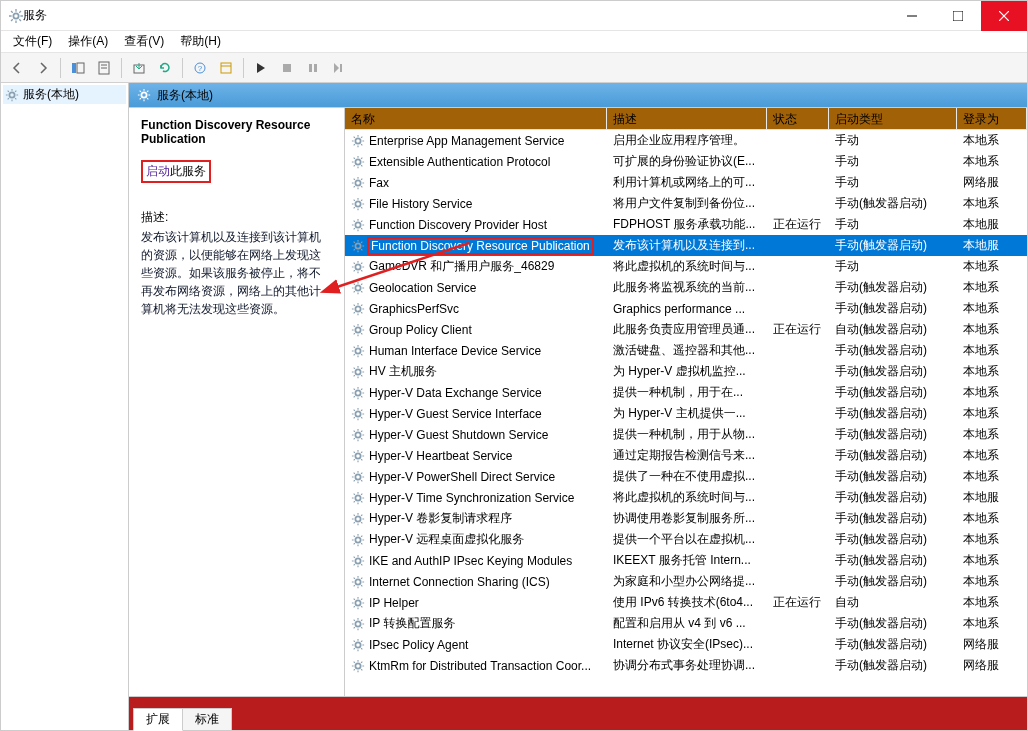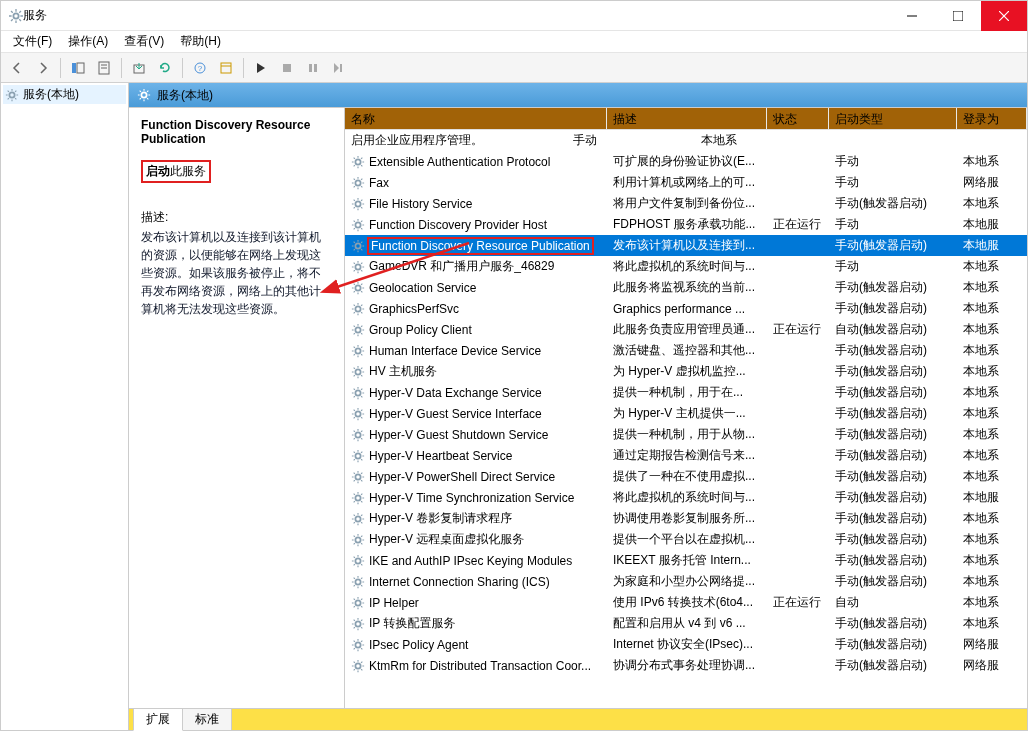--- a/index.html
+++ b/index.html
@@ -17,42 +17,42 @@
 .content { flex: 1; display: flex; min-height: 0; }
 .tree-pane { width: 128px; border-right: 1px solid #ccc; padding: 2px; }
 .tree-item { display: flex; align-items: center; gap: 4px; padding: 1px 2px; background: #e5f3ff; }
 .gear-icon { width: 14px; height: 14px; display: inline-block; }
 .main-pane { flex: 1; display: flex; flex-direction: column; min-width: 0; position: relative; }
 .header-bar { height: 24px; background: linear-gradient(#6db3e8, #4a9bd8); display: flex; align-items: center; padding-left: 8px; color: #fff; gap: 6px; }
 .header-bar .gear-icon { filter: brightness(1.2); }
 .split { flex: 1; display: flex; min-height: 0; border-top: 1px solid #ccc; }
 .detail-pane { width: 216px; padding: 10px 12px; border-right: 1px solid #ccc; font-size: 12px; }
 .detail-title { font-weight: bold; margin-bottom: 14px; }
-.start-link { color: #000000; font-weight: bold; }
+.start-link { color: #4c1d95; }
 .start-box { border: 2px solid #e02020; padding: 1px 3px; display: inline-block; }
 .detail-desc-label { margin-top: 26px; }
 .detail-desc { margin-top: 2px; color: #0f172a; line-height: 1.5; }
 .list-pane { flex: 1; display: flex; flex-direction: column; min-width: 0; }
 .col-headers { height: 22px; display: flex; border-bottom: 1px solid #e0e0e0; background: #a16207; }
 .col-headers > div { padding: 3px 6px; border-right: 1px solid #e8e8e8; font-size: 12px; }
 .c-name { width: 262px; }
 .c-desc { width: 160px; }
 .c-status { width: 62px; }
 .c-startup { width: 128px; }
 .c-logon { flex: 1; }
 .list-body { flex: 1; overflow-y: auto; overflow-x: hidden; }
 .list-body::-webkit-scrollbar { width: 17px; }
 .list-body::-webkit-scrollbar-track { background: #f0f0f0; }
 .list-body::-webkit-scrollbar-thumb { background: #c0c0c0; }
 .row { height: 21px; display: flex; align-items: center; }
 .row > div { padding: 0 6px; white-space: nowrap; overflow: hidden; text-overflow: ellipsis; font-size: 12px; }
 .row .c-name { display: flex; align-items: center; gap: 4px; }
 .row.selected { background: #0078d7; color: #fff; }
 .row.highlight-box .c-name span:last-child { border: 2px solid #e02020; padding: 0 2px; margin-left: -2px; }
-.tabs-footer { height: 22px; border-top: 1px solid #ccc; display: flex; align-items: flex-end; padding-left: 4px; background: #fde047; }
+.tabs-footer { height: 34px; border-top: 1px solid #ccc; display: flex; align-items: flex-end; padding-left: 4px; background: #b91c1c; }
 .tab { padding: 2px 12px; border: 1px solid #ccc; border-bottom: none; margin-right: -1px; font-size: 12px; background: #f5f5f5; }
 .tab.active { background: #fff; border-bottom: 1px solid #fff; position: relative; top: 1px; }
 .annotation { position: absolute; top: 34px; left: 340px; color: #e02020; font-size: 24px; font-family: "SimSun", serif; pointer-events: none; }
 .arrow { position: absolute; pointer-events: none; }
 svg.gear { fill: #8aa0b0; }
 .row.selected svg.gear { fill: #cde; }
 </style>
 </head>
 <body>
 
@@ -201,20 +201,27 @@
         <div class="list-pane">
           <div class="col-headers">
             <div class="c-name">名称</div>
             <div class="c-desc">描述</div>
             <div class="c-status">状态</div>
             <div class="c-startup">启动类型</div>
             <div class="c-logon">登录为</div>
           </div>
           <div class="list-body" id="list-body">
               <div class="row">
+                <div class="c-name">
+                  <span class="gear-icon" style="color:#8aa0b0"><svg class="gear" viewBox="0 0 16 16" width="14" height="14">
+                      <circle cx="8" cy="8" r="3" fill="none" stroke="currentColor" stroke-width="2"></circle>
+                      <path d="M8 1v2M8 13v2M1 8h2M13 8h2M3 3l1.5 1.5M11.5 11.5L13 13M3 13l1.5-1.5M11.5 4.5L13 3" stroke="currentColor" stroke-width="1.3"></path>
+                    </svg></span>
+                  <span>Enterprise App Management Service</span>
+                </div>
                 <div class="c-desc">启用企业应用程序管理。</div>
                 <div class="c-status"></div>
                 <div class="c-startup">手动</div>
                 <div class="c-logon">本地系</div>
               </div>
               <div class="row">
                 <div class="c-name">
                   <span class="gear-icon" style="color:#8aa0b0"><svg class="gear" viewBox="0 0 16 16" width="14" height="14">
                       <circle cx="8" cy="8" r="3" fill="none" stroke="currentColor" stroke-width="2"></circle>
                       <path d="M8 1v2M8 13v2M1 8h2M13 8h2M3 3l1.5 1.5M11.5 11.5L13 13M3 13l1.5-1.5M11.5 4.5L13 3" stroke="currentColor" stroke-width="1.3"></path>

